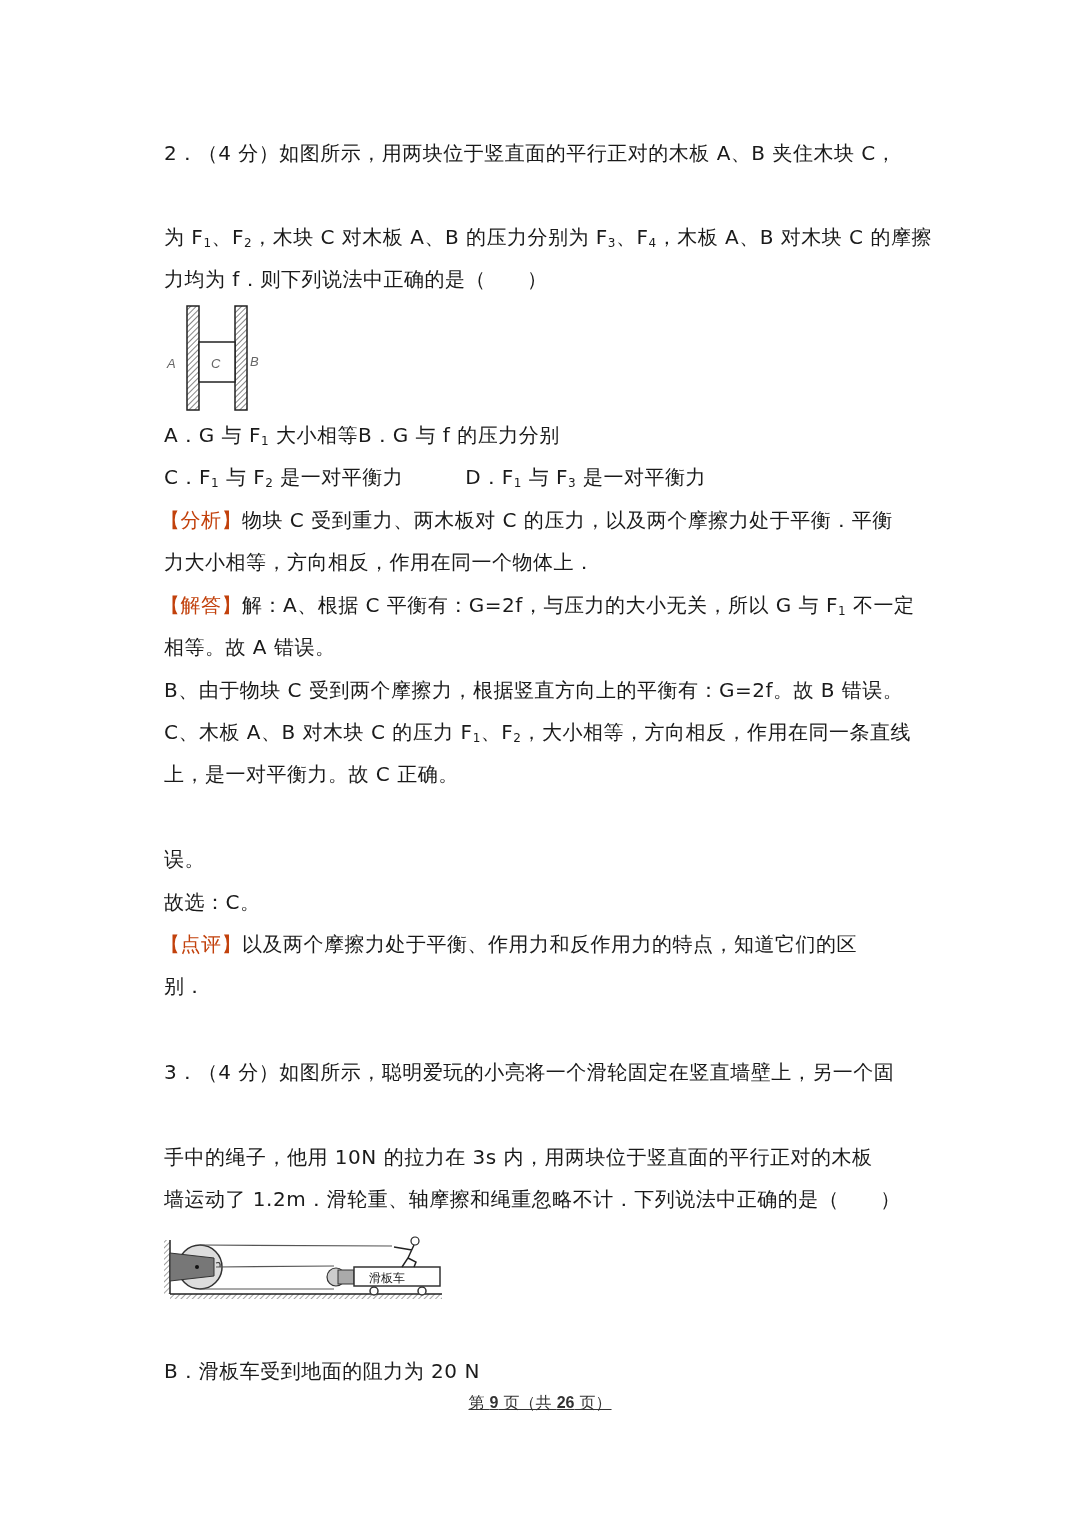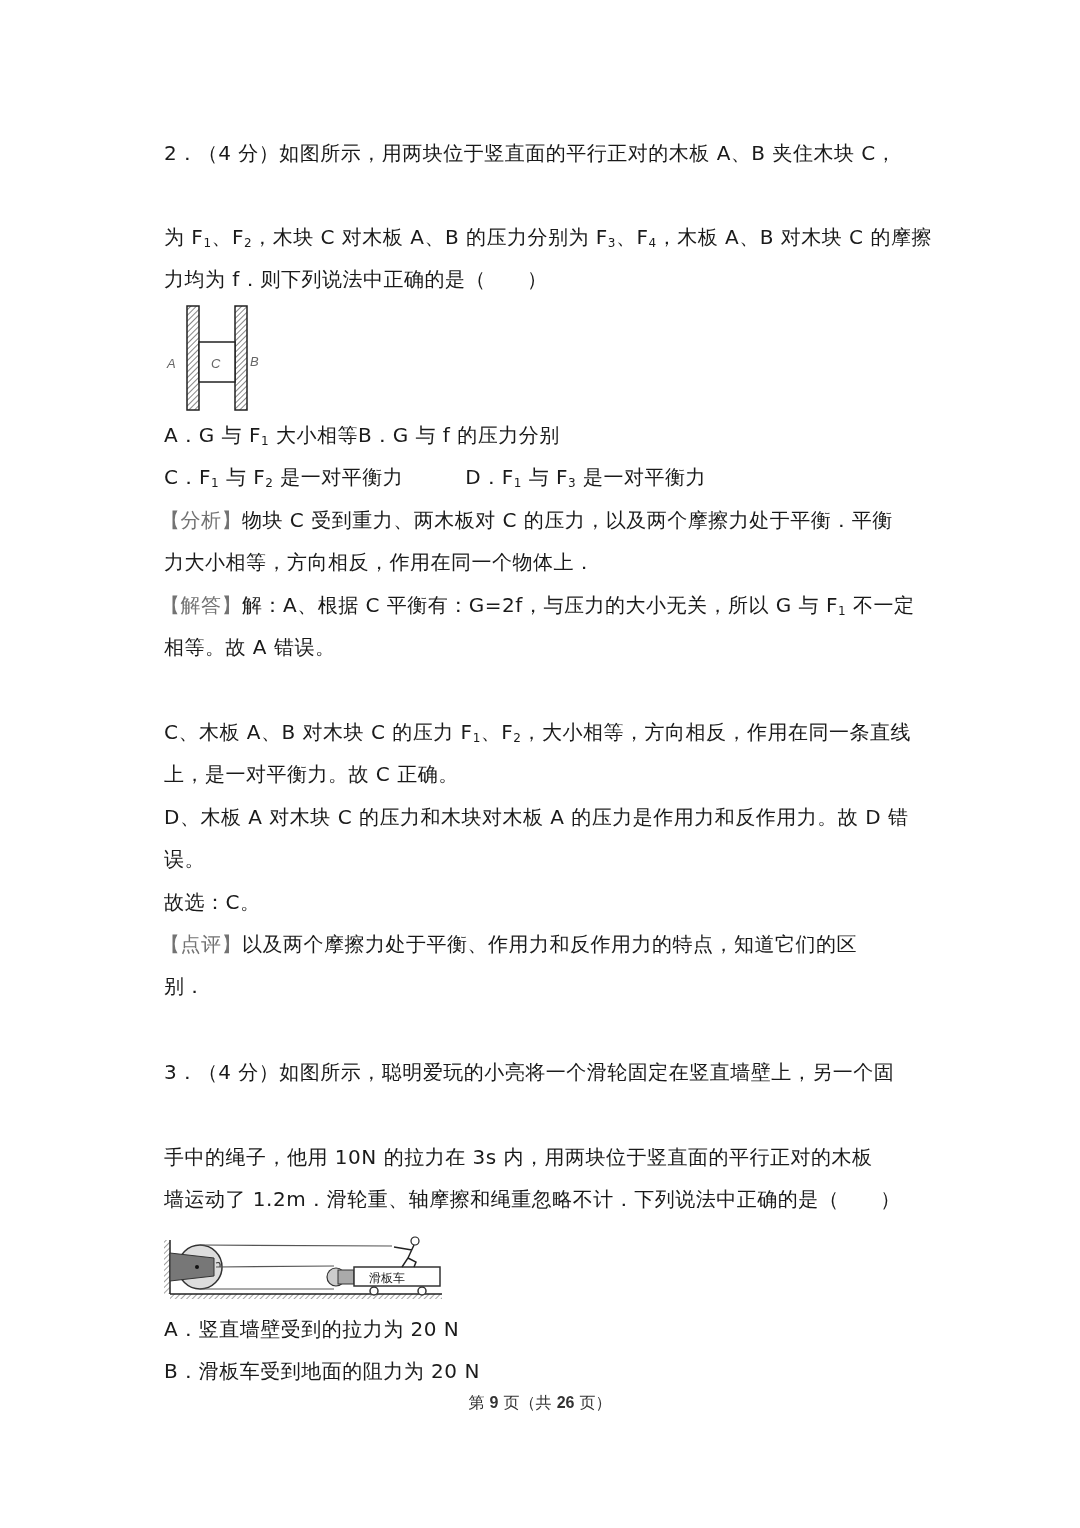--- a/index.html
+++ b/index.html
@@ -1,25 +1,25 @@
 <!DOCTYPE html>
 <html><head>
 <meta charset="utf-8">
 <style>
   html, body { margin:0; padding:0; background:#ffffff; }
   body { width:1080px; height:1528px; position:relative; overflow:hidden;
          font-family:"DejaVu Sans", "Liberation Sans", sans-serif; color:#1a1a1a; }
   .page { position:absolute; left:0; top:0; width:1080px; height:1204px; }
   .line { position:absolute; left:164px; font-size:20px; line-height:28px; white-space:nowrap; letter-spacing:0.5px; }
-  .tag { color:#737373; }
+  .tag { color:#c2410c; }
   sub { font-size:12px; vertical-align:-3px; line-height:0; }
   .fig1 { position:absolute; left:164px; top:304px; width:110px; height:108px; }
   .fig2 { position:absolute; left:164px; top:1236px; width:280px; height:66px; }
   .footer { position:absolute; left:0; width:1080px; top:1393px; text-align:center;
-            font-family:"DejaVu Serif", "Liberation Serif", serif; font-size:16px; color:#333; }
+            font-family:"DejaVu Serif", "Liberation Serif", serif; font-size:16px; color:#333;text-decoration:underline; }
   .footer b { font-family:"Liberation Sans", sans-serif; }
 </style>
 </head>
 <body>
 
 <div class="page">
 
   <div class="line" style="top:139px">2．（4 分）如图所示，用两块位于竖直面的平行正对的木板 A、B 夹住木块 C，</div>
   <div class="line" style="top:223px"><span>为 F</span><sub>1</sub><span>、F</span><sub>2</sub><span>，木块 C 对木板 A、B 的压力分别为 F</span><sub>3</sub><span>、F</span><sub>4</sub><span>，木板 A、B 对木块 C 的摩擦</span></div>
   <div class="line" style="top:265px">力均为 f．则下列说法中正确的是（　　）</div>
@@ -43,23 +43,23 @@
   </div>
   <div class="line" style="top:463px">
     <span><span>C．F</span><sub>1</sub><span> 与 F</span><sub>2</sub><span> 是一对平衡力</span></span><span style="display:inline-block;width:62px"></span><span><span>D．F</span><sub>1</sub><span> 与 F</span><sub>3</sub><span> 是一对平衡力</span></span>
   </div>
 
   <div class="line" style="top:506px;left:160px"><span class="tag">【分析】</span><span>物块 C 受到重力、两木板对 C 的压力，以及两个摩擦力处于平衡．平衡</span></div>
   <div class="line" style="top:548px">力大小相等，方向相反，作用在同一个物体上．</div>
 
   <div class="line" style="top:591px;left:160px"><span class="tag">【解答】</span><span>解：A、根据 C 平衡有：G=2f，与压力的大小无关，所以 G 与 F</span><sub>1</sub><span> 不一定</span></div>
   <div class="line" style="top:633px">相等。故 A 错误。</div>
+  <div class="line" style="top:676px">B、由于物块 C 受到两个摩擦力，根据竖直方向上的平衡有：G=2f。故 B 错误。</div>
   <div class="line" style="top:718px"><span>C、木板 A、B 对木块 C 的压力 F</span><sub>1</sub><span>、F</span><sub>2</sub><span>，大小相等，方向相反，作用在同一条直线</span></div>
   <div class="line" style="top:760px">上，是一对平衡力。故 C 正确。</div>
-  <div class="line" style="top:803px">D、木板 A 对木块 C 的压力和木块对木板 A 的压力是作用力和反作用力。故 D 错</div>
   <div class="line" style="top:845px">误。</div>
   <div class="line" style="top:888px">故选：C。</div>
 
   <div class="line" style="top:930px;left:160px"><span class="tag">【点评】</span><span>以及两个摩擦力处于平衡、作用力和反作用力的特点，知道它们的区</span></div>
   <div class="line" style="top:972px">别．</div>
 
   <div class="line" style="top:1058px">3．（4 分）如图所示，聪明爱玩的小亮将一个滑轮固定在竖直墙壁上，另一个固</div>
   <div class="line" style="top:1143px">手中的绳子，他用 10N 的拉力在 3s 内，用两块位于竖直面的平行正对的木板</div>
   <div class="line" style="top:1185px">墙运动了 1.2m．滑轮重、轴摩擦和绳重忽略不计．下列说法中正确的是（　　）</div>
 
@@ -90,17 +90,16 @@
 
     <rect x="190" y="31" width="86" height="19" fill="#fff" stroke="#333" stroke-width="1.5"></rect>
     <text x="205" y="46" font-size="12" fill="#222" font-family="DejaVu Sans, sans-serif">滑板车</text>
     <circle cx="210" cy="55" r="4" fill="#fff" stroke="#333" stroke-width="1.5"></circle>
     <circle cx="258" cy="55" r="4" fill="#fff" stroke="#333" stroke-width="1.5"></circle>
 
     <circle cx="251" cy="5" r="4" fill="#fff" stroke="#222" stroke-width="1.2"></circle>
     <path d="M250,9 L244,22 L238,31 M244,22 L252,26 L250,31 M248,14 L230,11" stroke="#222" fill="none" stroke-width="1.5"></path>
   </svg>
 
-  <div class="line" style="top:1315px">A．竖直墙壁受到的拉力为 20 N</div>
   <div class="line" style="top:1357px">B．滑板车受到地面的阻力为 20 N</div>
 
   <div class="footer"><span>第 </span><b>9</b><span> 页（共 </span><b>26</b><span> 页）</span></div>
 </div>
 
 </body></html>

